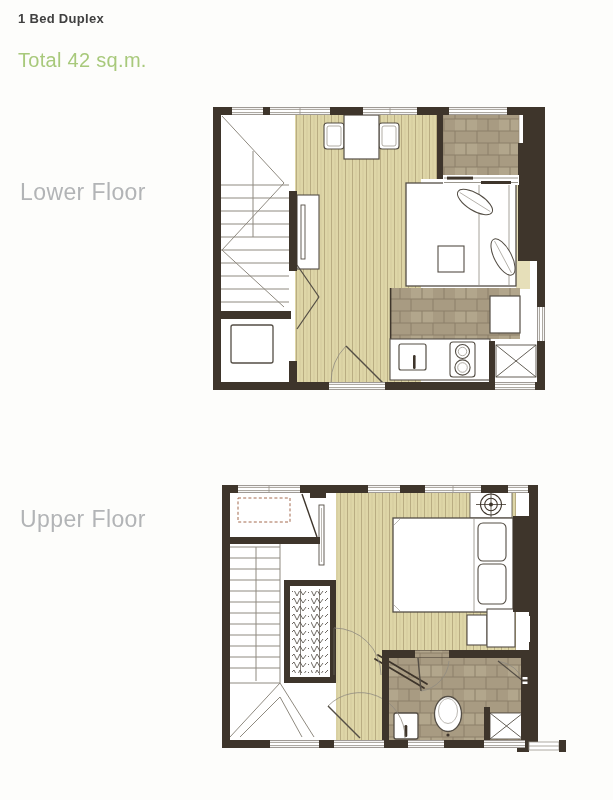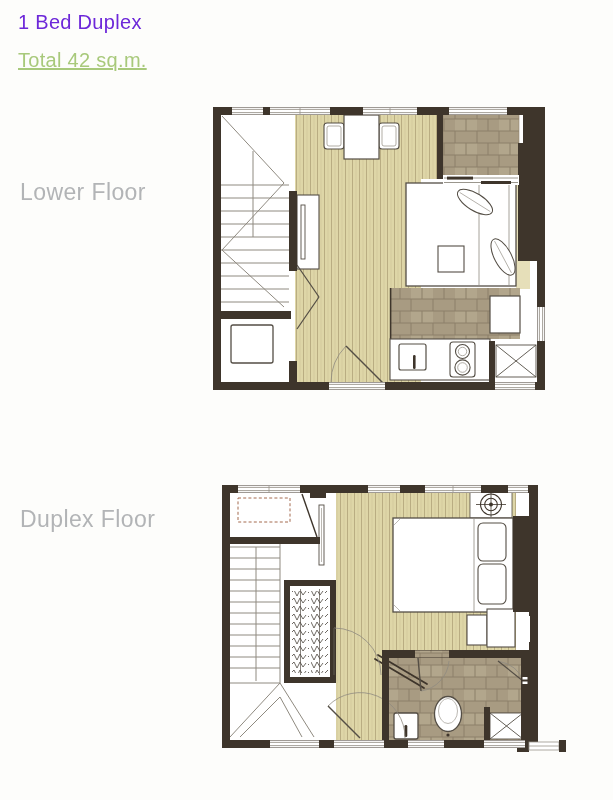--- a/index.html
+++ b/index.html
@@ -3,45 +3,45 @@
 <meta charset="utf-8">
 <style>
   html,body{margin:0;padding:0;background:#e8e8e8;}
   .page{
     position:relative;width:613px;height:800px;margin:0 auto;
     background:#fdfdfb;overflow:hidden;
     font-family:"Liberation Sans","DejaVu Sans",sans-serif;
   }
   .title{
     position:absolute;left:18px;top:11px;
-    font-size:20px;font-weight:normal;letter-spacing:.3px;color:#6d28d9;
+    font-size:13px;font-weight:bold;letter-spacing:.3px;color:#404040;
   }
   .subtitle{
     position:absolute;left:18px;top:49px;
-    font-size:20px;font-weight:normal;letter-spacing:.3px;color:#a8c97b;text-decoration:underline;
+    font-size:20px;font-weight:normal;letter-spacing:.3px;color:#a8c97b;
   }
   .floor-label{
     position:absolute;left:20px;
     font-size:23px;font-weight:normal;letter-spacing:.4px;color:#b2b4b6;
   }
   .floor-label.lower{top:170px;margin-top:9px;}
   .floor-label.upper{top:506px;}
   svg.plan{position:absolute;display:block;}
   svg.plan.lower{left:213px;top:107px;}
   svg.plan.upper{left:222px;top:485px;}
 </style>
 </head>
 <body>
 
 <div class="page">
 
   <div class="title">1 Bed Duplex</div>
   <div class="subtitle">Total 42 sq.m.</div>
   <div class="floor-label lower">Lower Floor</div>
-  <div class="floor-label upper">Duplex Floor</div>
+  <div class="floor-label upper">Upper Floor</div>
 
   <svg class="plan lower" width="332" height="283" viewBox="0 0 332 283">
     <defs>
       <pattern id="woodL" width="7" height="12" patternUnits="userSpaceOnUse">
         <rect width="7" height="12" fill="#ded6a7"></rect>
         <line x1="6.5" y1="0" x2="6.5" y2="12" stroke="#b9ad82" stroke-width="1"></line>
         <line x1="3" y1="0" x2="3" y2="12" stroke="#cfc598" stroke-width=".7"></line>
       </pattern>
       <pattern id="tileL" width="44" height="24" patternUnits="userSpaceOnUse">
         <rect width="44" height="24" fill="#a89b82"></rect>

